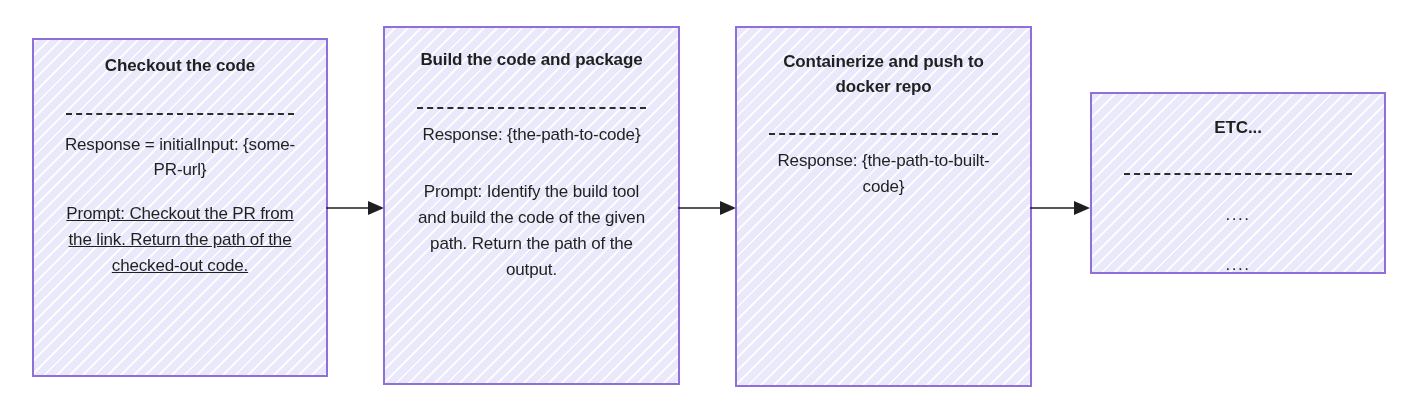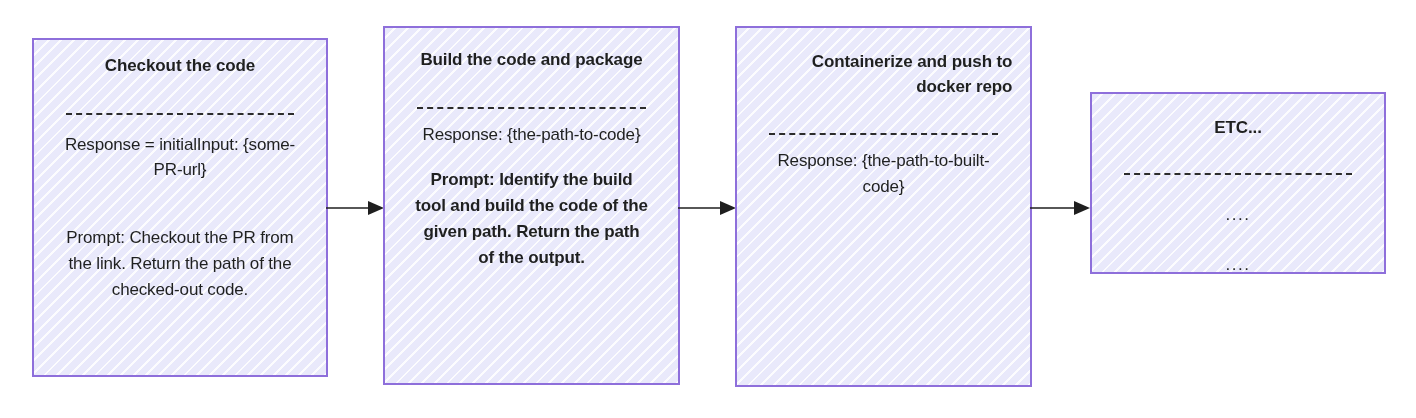--- a/index.html
+++ b/index.html
@@ -76,36 +76,36 @@
   }
 
   
   #node-1 {
     left: 32px;  top: 38px;  width: 296px; height: 339px;
     padding-top: 8px;
   }
   #node-1 .node-title   { margin-top: 6px; }
   #node-1 .node-divider { margin-top: 34px; }
   #node-1 .resp         { margin-top: 17px; }
-  #node-1 .prompt       { margin-top: 42px; }
+  #node-1 .prompt       { margin-top: 18px; text-decoration: underline; }
 
   #node-2 {
     left: 383px; top: 26px;  width: 297px; height: 359px;
     padding-top: 14px;
   }
   #node-2 .node-title   { margin-top: 6px; }
   #node-2 .node-divider { margin-top: 34px; }
   #node-2 .resp         { margin-top: 13px; }
-  #node-2 .prompt       { margin-top: 20px; font-weight: bold; }
+  #node-2 .prompt       { margin-top: 32px; }
 
   #node-3 {
     left: 735px; top: 26px;  width: 297px; height: 361px;
     padding-top: 16px;
   }
-  #node-3 .node-title   { margin-top: 6px; text-align: right; }
+  #node-3 .node-title   { margin-top: 6px; }
   #node-3 .node-divider { margin-top: 34px; }
   #node-3 .resp         { margin-top: 13px; }
   #node-3 .prompt       { margin-top: 30px; }
 
   #node-4 {
     left: 1090px; top: 92px; width: 296px; height: 182px;
     padding-top: 16px;
   }
   #node-4 .node-title   { margin-top: 6px; }
   #node-4 .node-divider { margin-top: 32px; }

